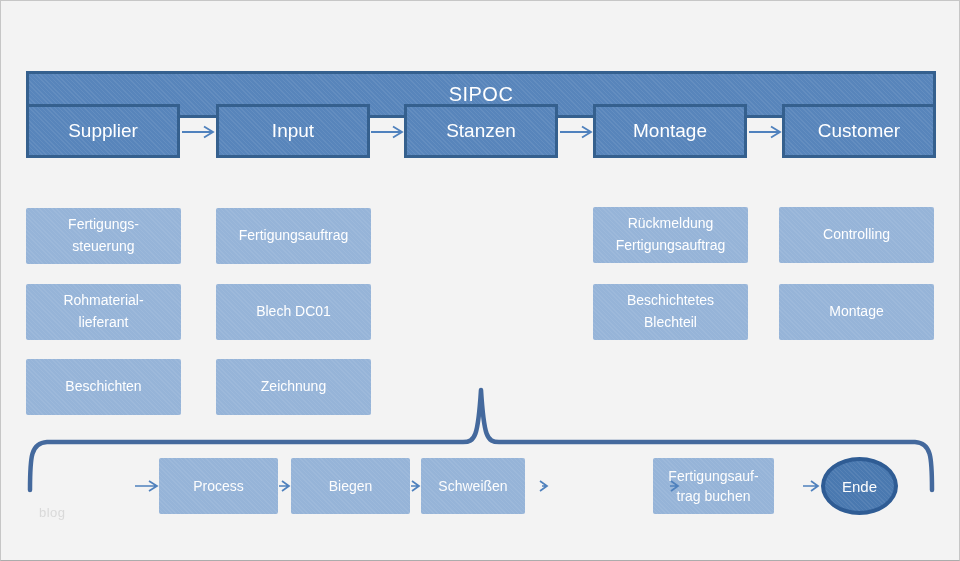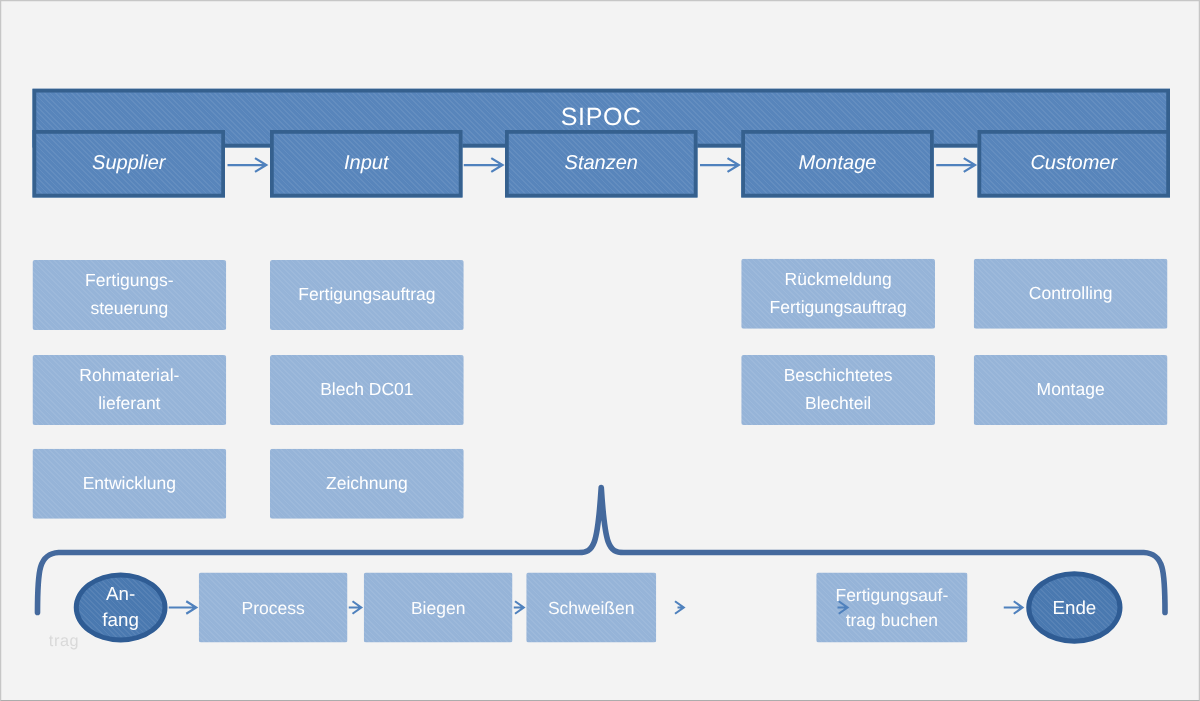--- a/index.html
+++ b/index.html
@@ -15,22 +15,21 @@
     background-image:repeating-linear-gradient(45deg,rgba(255,255,255,0.07) 0 1px,transparent 1px 3px);
   }
   .title{
     left:25px;top:26px;width:910px;height:47px;
     background-color:#5885bb;border:3px solid #35608e;
     font-size:20px;letter-spacing:0.5px;margin-top:44px;
   }
   .header{
     top:103px;width:154px;height:54px;
     background-color:#5885bb;border:3px solid #35608e;
-    font-size:16px;
-    font-style:italic;
+    font-size:19px;
   }
   .light{
     width:155px;height:56px;
     background-color:#96b4d8;border-radius:2px;
     font-size:14px;line-height:1.55;
   }
   .flowstep{
     top:457px;height:56px;
     background-color:#96b4d8;border-radius:2px;
     font-size:14px;line-height:1.45;color:#fdfdfd;
@@ -55,44 +54,42 @@
   <div class="box header" style="left:25px">Supplier</div>
   <div class="box header" style="left:215px">Input</div>
   <div class="box header" style="left:403px">Stanzen</div>
   <div class="box header" style="left:592px">Montage</div>
   <div class="box header" style="left:781px">Customer</div>
 
   <div class="box light" style="left:25px;top:207px">Fertigungs-
 steuerung</div>
   <div class="box light" style="left:25px;top:283px">Rohmaterial-
 lieferant</div>
-  <div class="box light" style="left:25px;top:358px">Entwicklung</div>
+  <div class="box light" style="left:25px;top:358px">Beschichten</div>
 
   <div class="box light" style="left:215px;top:207px">Fertigungsauftrag</div>
   <div class="box light" style="left:215px;top:283px">Blech DC01</div>
   <div class="box light" style="left:215px;top:358px">Zeichnung</div>
 
   <div class="box light" style="left:592px;top:206px">Rückmeldung
 Fertigungsauftrag</div>
   <div class="box light" style="left:592px;top:283px">Beschichtetes
 Blechteil</div>
 
   <div class="box light" style="left:778px;top:206px">Controlling</div>
   <div class="box light" style="left:778px;top:283px">Montage</div>
 
-  <div class="box flowstep terminal" style="left:58px;width:75px">An-
-fang</div>
   <div class="box flowstep" style="left:158px;width:119px">Process</div>
   <div class="box flowstep" style="left:290px;width:119px">Biegen</div>
   <div class="box flowstep" style="left:420px;width:104px">Schweißen</div>
   <div class="box flowstep" style="left:652px;width:121px">Fertigungsauf-
 trag buchen</div>
   <div class="box flowstep terminal" style="left:820px;top:456px;width:77px;height:58px">Ende</div>
 
-  <span class="watermark">trag</span>
+  <span class="watermark">blog</span>
 
   <svg class="connectors" viewBox="0 0 958 559">
     <g stroke="#4f81bd" stroke-width="1.8" fill="none">
       <path d="M181 131 H211 M203 125.5 L212 131 L203 136.5"></path>
       <path d="M370 131 H400 M392 125.5 L401 131 L392 136.5"></path>
       <path d="M559 131 H589 M581 125.5 L590 131 L581 136.5"></path>
       <path d="M748 131 H778 M770 125.5 L779 131 L770 136.5"></path>
     </g>
     <g stroke="#4f81bd" stroke-width="1.7" fill="none">
       <path d="M134 485 H155 M148 480 L156 485 L148 490"></path>

